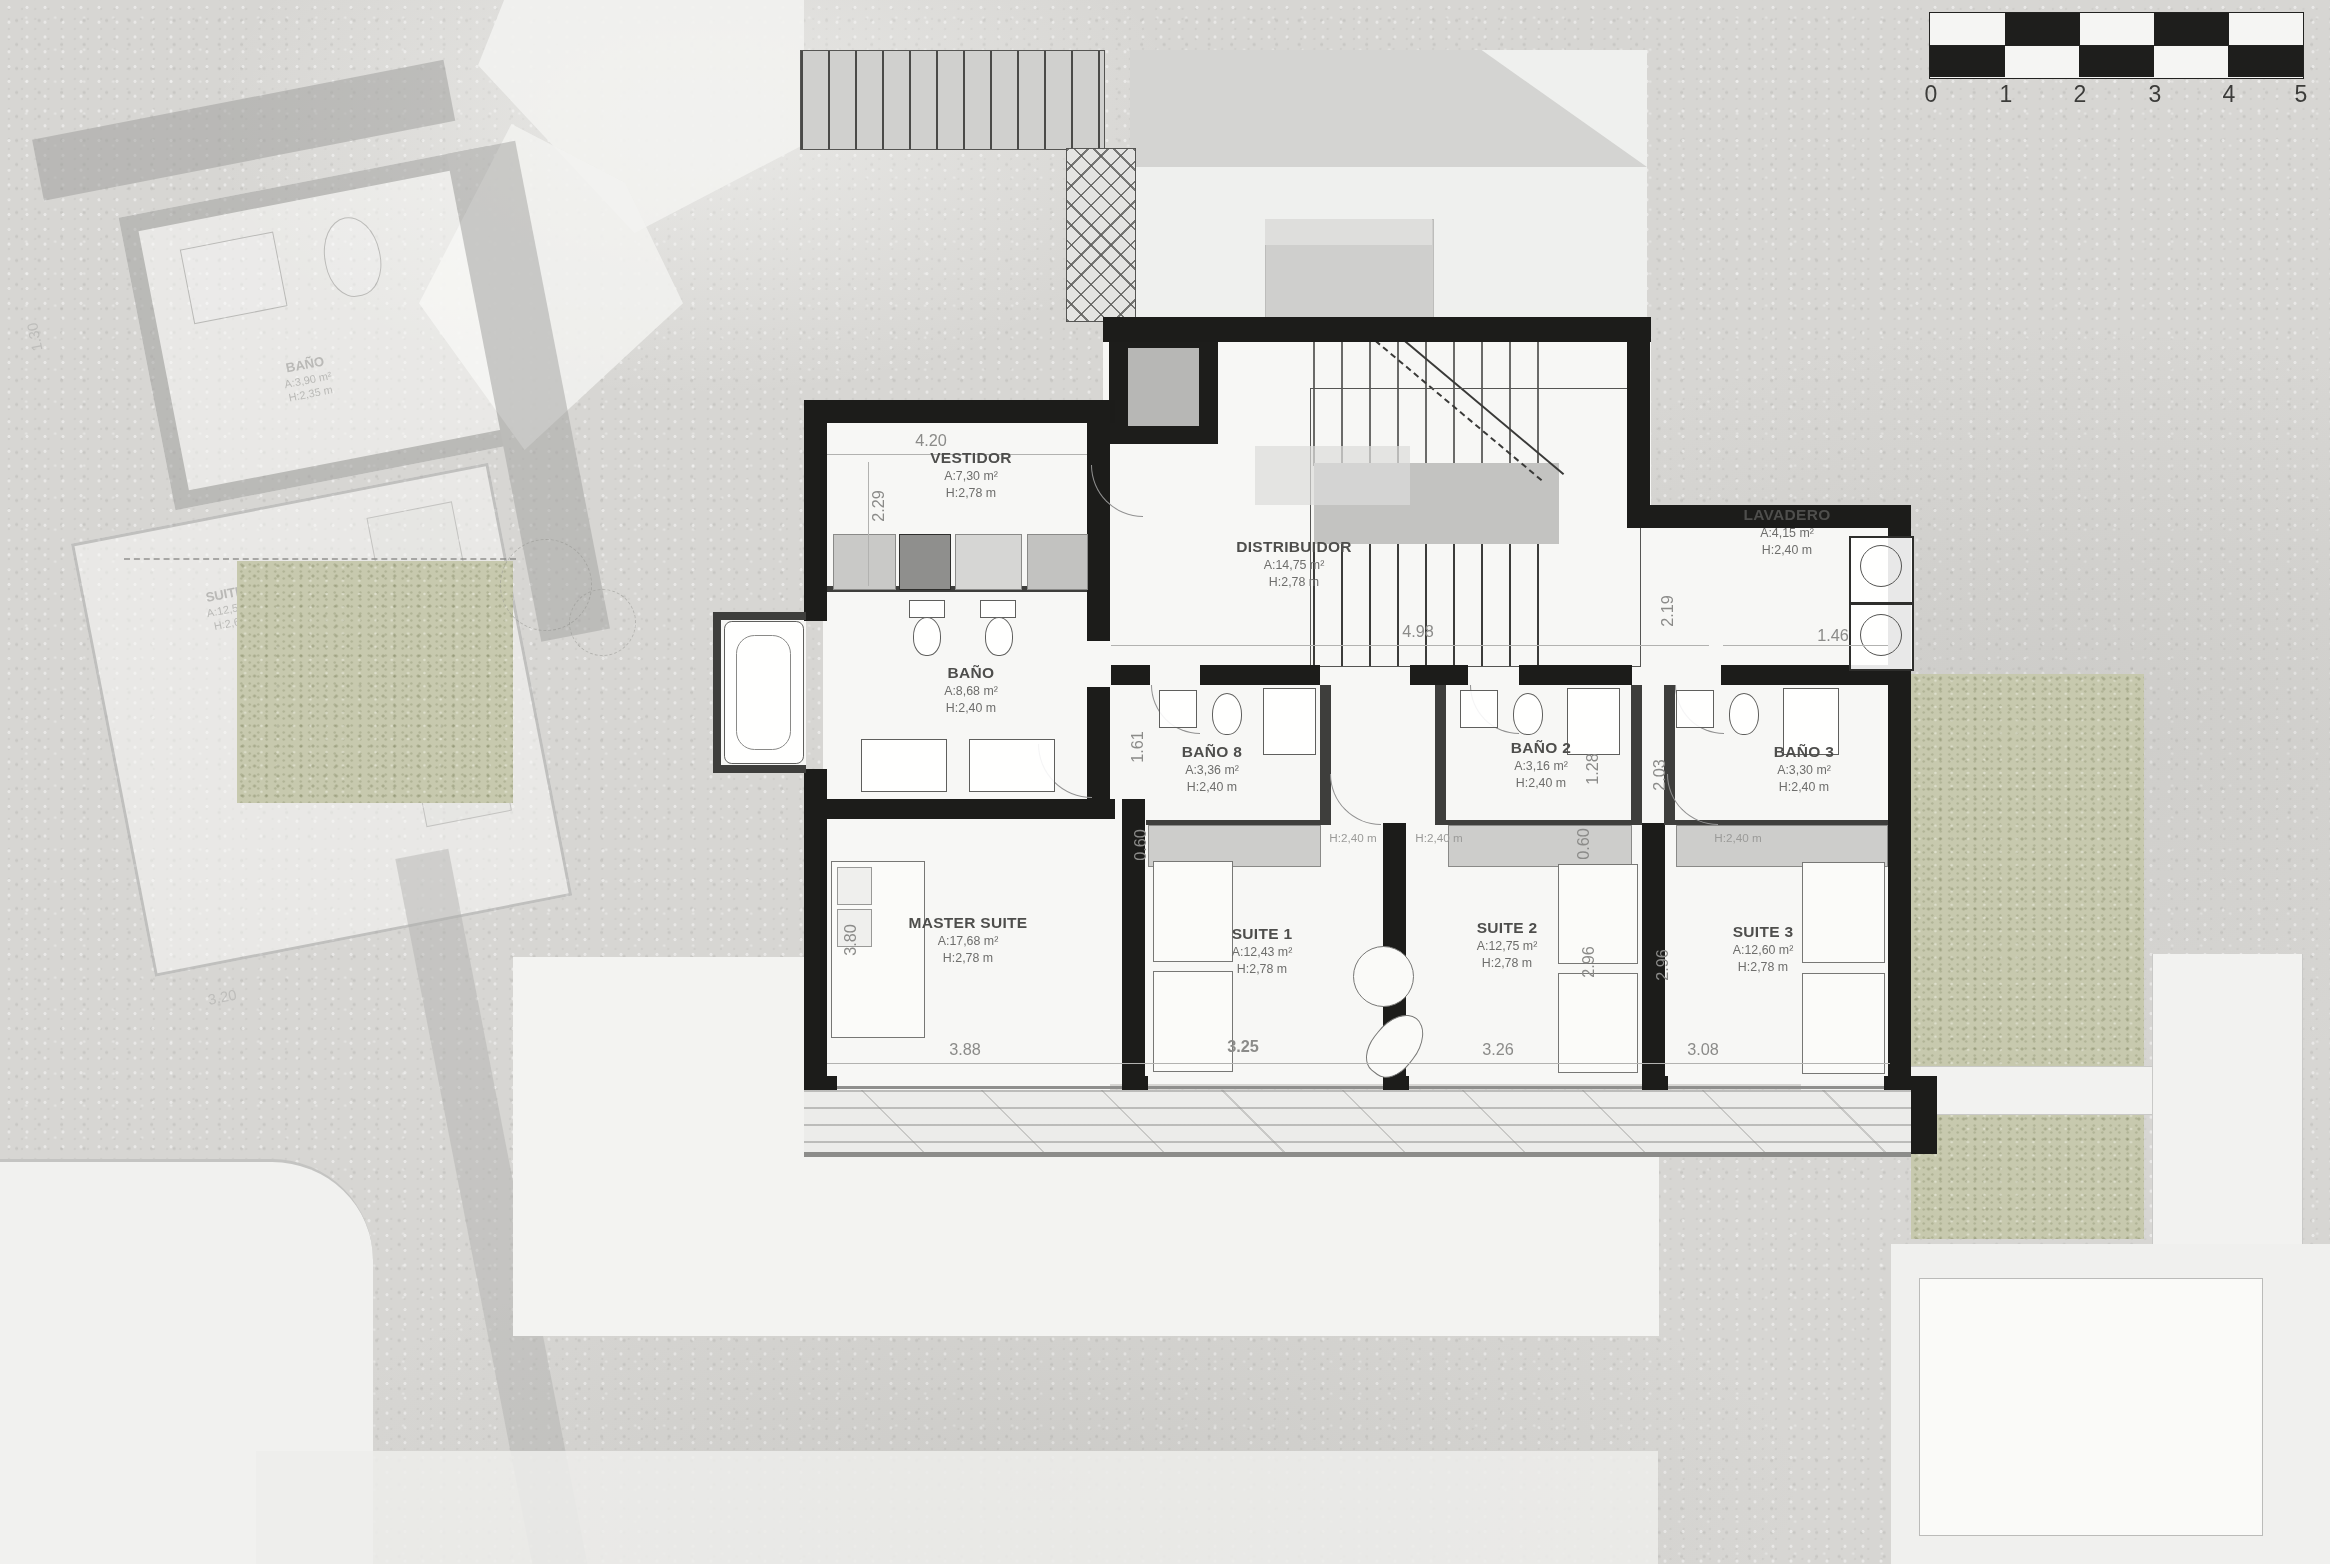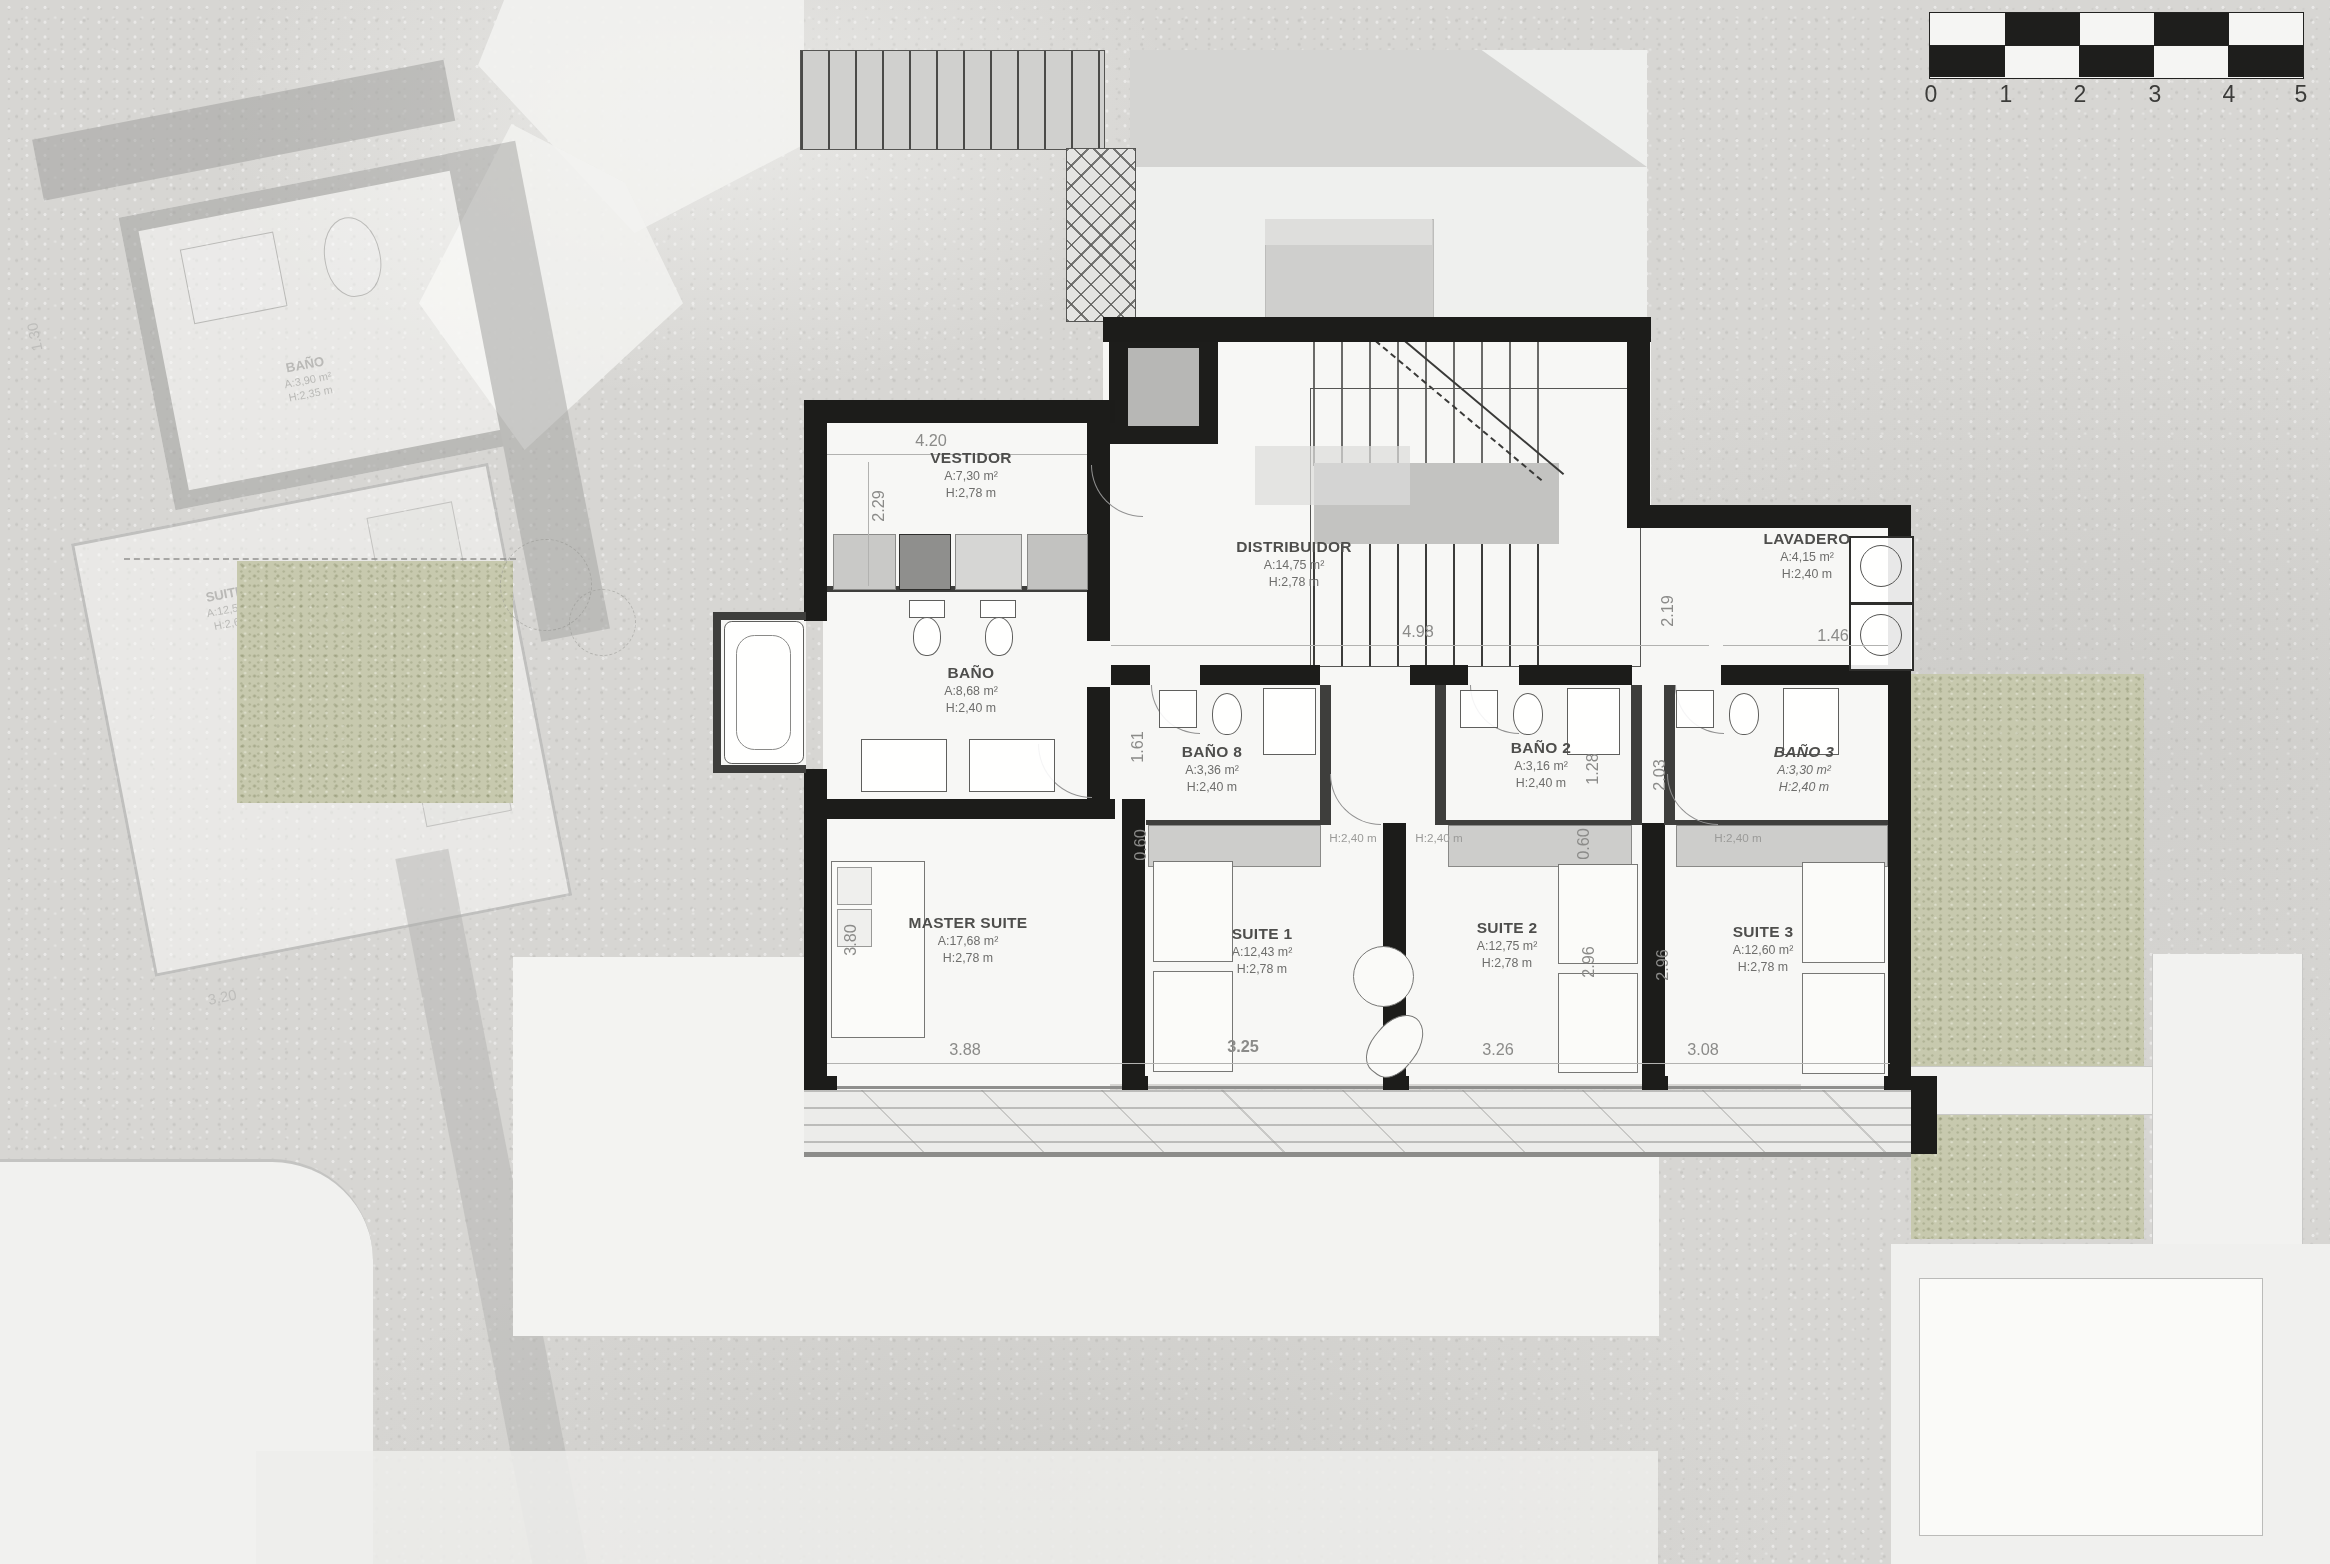--- a/index.html
+++ b/index.html
@@ -248,36 +248,36 @@
   <div class="room-label" style="left:971px;top:690px;">
     <span class="nm">BAÑO</span>
     <span class="sub">A:8,68 m²</span>
     <span class="sub">H:2,40 m</span>
   </div>
   <div class="room-label" style="left:1294px;top:564px;">
     <span class="nm">DISTRIBUIDOR</span>
     <span class="sub">A:14,75 m²</span>
     <span class="sub">H:2,78 m</span>
   </div>
-  <div class="room-label" style="left:1787px;top:556px;margin-left:20px;">
+  <div class="room-label" style="left:1787px;top:532px;">
     <span class="nm">LAVADERO</span>
     <span class="sub">A:4,15 m²</span>
     <span class="sub">H:2,40 m</span>
   </div>
   <div class="room-label" style="left:1212px;top:769px;">
     <span class="nm">BAÑO 8</span>
     <span class="sub">A:3,36 m²</span>
     <span class="sub">H:2,40 m</span>
   </div>
   <div class="room-label" style="left:1515px;top:765px;margin-left:26px;">
     <span class="nm">BAÑO 2</span>
     <span class="sub">A:3,16 m²</span>
     <span class="sub">H:2,40 m</span>
   </div>
-  <div class="room-label" style="left:1804px;top:769px;font-style:italic;">
+  <div class="room-label" style="left:1804px;top:769px;">
     <span class="nm">BAÑO 3</span>
     <span class="sub">A:3,30 m²</span>
     <span class="sub">H:2,40 m</span>
   </div>
   <div class="room-label" style="left:968px;top:940px;">
     <span class="nm">MASTER SUITE</span>
     <span class="sub">A:17,68 m²</span>
     <span class="sub">H:2,78 m</span>
   </div>
   <div class="room-label" style="left:1262px;top:951px;">

